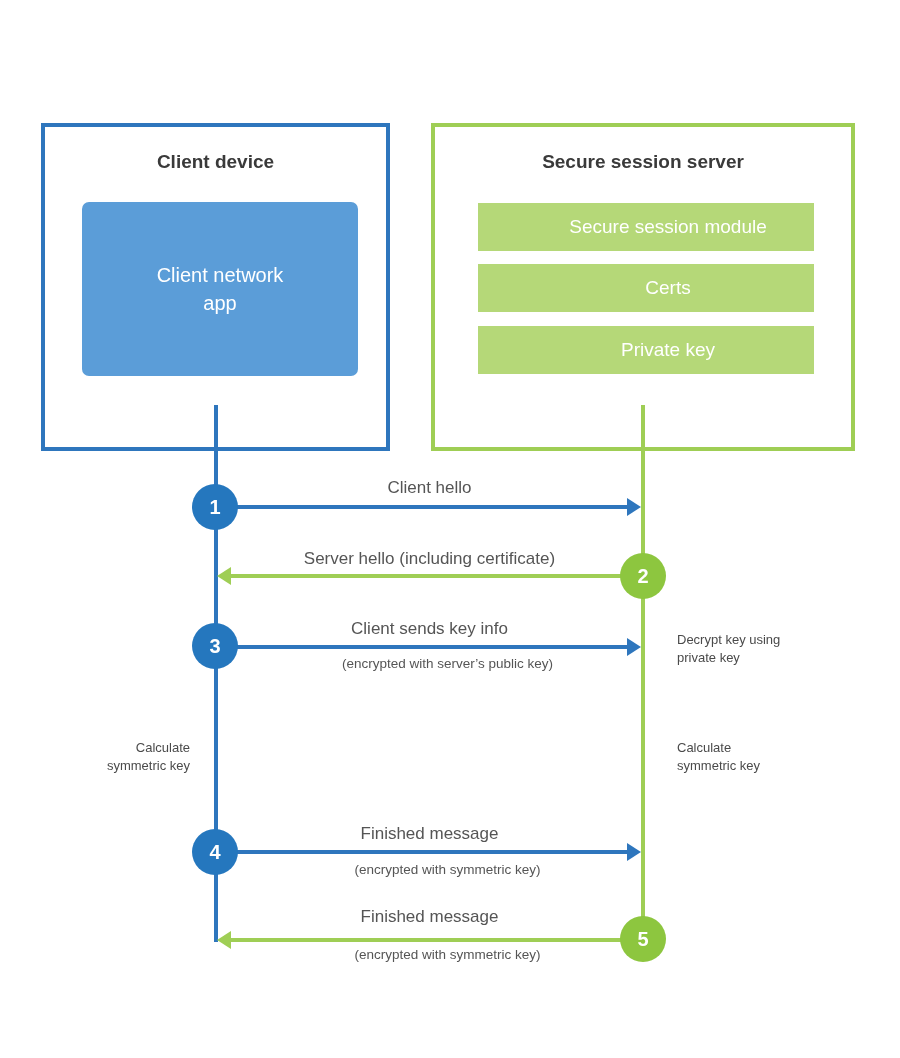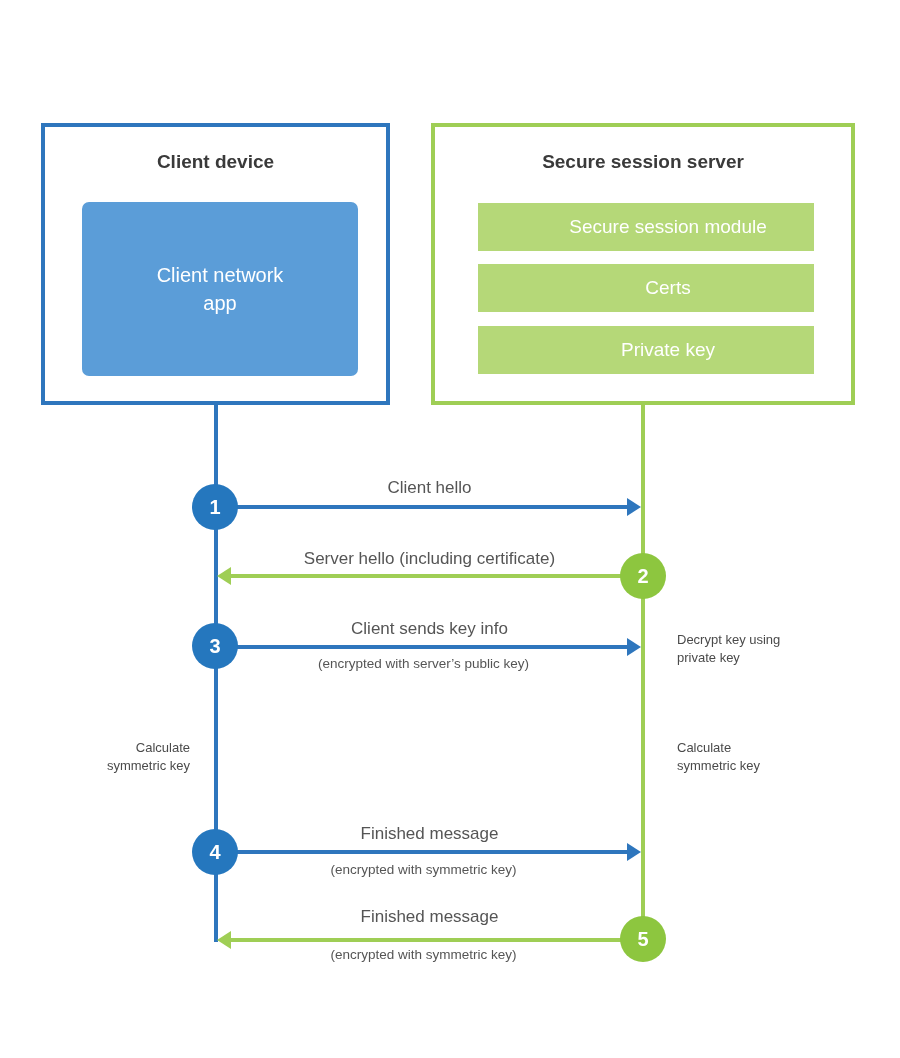--- a/index.html
+++ b/index.html
@@ -20,21 +20,21 @@
     background:#ffffff;
     font-family:"Liberation Sans", sans-serif;
     overflow:hidden;
   }
   .title{
     position:absolute;left:36px;top:30px;
     font-size:26px;font-weight:300;color:#575757;
     letter-spacing:0.3px;
   }
   
-  .box{position:absolute;background:#fff;top:123px;height:282px;}
+  .box{position:absolute;background:#fff;top:123px;height:328px;}
   .client-box{left:41px;width:349px;border:4px solid var(--blue);}
   .server-box{left:431px;width:424px;border:4px solid var(--green);text-decoration:underline;}
   .box-title{
     position:absolute;left:0;right:0;top:24px;
     text-align:center;font-size:19px;font-weight:bold;color:var(--heading);
   }
   .app-rect{
     position:absolute;left:37px;top:75px;width:276px;height:174px;
     background:var(--blue-fill);
     display:flex;align-items:center;justify-content:center;border-radius:7px;
@@ -71,21 +71,21 @@
   .s4-line{left:216px;top:850px;width:412px;}
   .s4-head{left:627px;top:843px;}
   .s5-line{left:231px;top:938px;width:412px;}
   .s5-head{left:217px;top:931px;}
   
   .msg-label{
     position:absolute;left:218px;width:423px;text-align:center;
     font-size:17px;color:var(--label);
   }
   .msg-sub{
-    position:absolute;left:212px;width:423px;text-align:center;
+    position:absolute;left:236px;width:423px;text-align:center;
     font-size:13.5px;color:var(--label);
   }
   .s1-label{top:478px;}
   .s2-label{top:549px;}
   .s3-label{top:619px;}
   .s3-sub{top:656px;}
   .s4-label{top:824px;}
   .s4-sub{top:862px;}
   .s5-label{top:907px;}
   .s5-sub{top:947px;}

